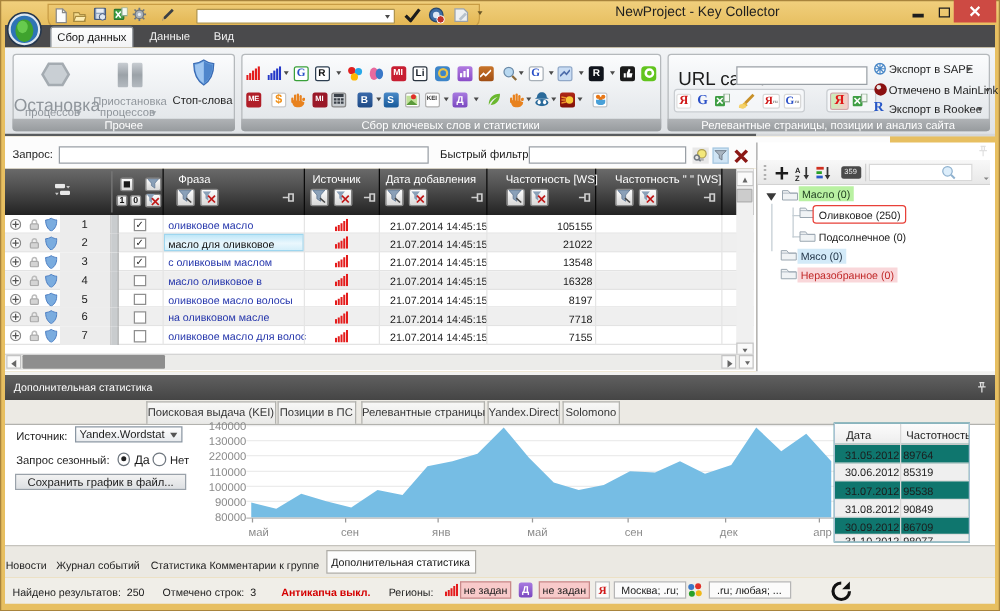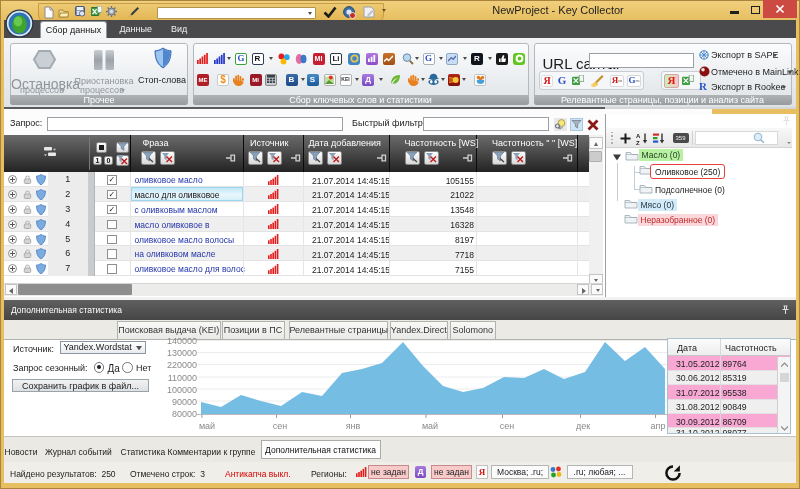--- a/index.html
+++ b/index.html
@@ -810,21 +810,21 @@
         </g>
   </svg>
   <div class="xlab" style="left:191px">май</div>
   <div class="xlab" style="left:264px">сен</div>
   <div class="xlab" style="left:337px">янв</div>
   <div class="xlab" style="left:414px">май</div>
   <div class="xlab" style="left:491px">сен</div>
   <div class="xlab" style="left:567px">дек</div>
   <div class="xlab" style="left:642px">апр</div>
 
-  <div class="ab" style="left:663px;top:38.5px;width:124px;height:95.5px;border:1px solid #a8c2d4;background:#f9a8d4;overflow:hidden">
+  <div class="ab" style="left:663px;top:38.5px;width:109px;height:95.5px;border:1px solid #a8c2d4;background:#0f766e;overflow:hidden">
     <div class="ab" style="left:0;top:0;width:122px;height:16.5px;background:linear-gradient(#fcfcfc,#ededed);border-bottom:1px solid #c8c8c8"></div>
     <div class="ab" style="left:9px;top:3.5px;font-size:9px">Дата</div>
     <div class="ab" style="left:57px;top:3.5px;font-size:9px">Частотность</div>
     <div class="ab" style="left:51.5px;top:0;width:1px;height:94px;background:#d8d8d8;z-index:5"></div>
     <div class="mrow" style="top:17.5px">
           <span class="ab" style="left:8px;top:2.5px">31.05.2012</span>
           <span class="ab" style="left:54.5px;top:2.5px">89764</span>
         </div>
     <div class="mrow" style="top:31.9px;background:#efefef">
           <span class="ab" style="left:8px;top:2.5px">30.06.2012</span>
@@ -862,21 +862,21 @@
   <div class="ab" style="left:0.5px;top:9.5px;font-size:8.5px;color:#222">Новости</div>
   <div class="ab" style="left:41px;top:9.5px;font-size:8.5px;color:#222">Журнал событий</div>
   <div class="ab" style="left:116.5px;top:9.5px;font-size:8.5px;color:#222">Статистика</div>
   <div class="ab" style="left:163.5px;top:9.5px;font-size:8.5px;color:#222">Комментарии к группе</div>
   <div class="ab" style="left:256.5px;top:3px;width:120px;height:19px;background:#fdfdfd;border:1px solid #adaba5;font-size:8.5px;color:#111;text-align:center;line-height:18px">Дополнительная статистика</div>
 </div>
 
 <div class="ab" style="left:4px;top:462px;width:792px;height:21px;background:#f0eee8">
   <div class="ab" style="left:6px;top:6.5px;font-size:8.5px">Найдено результатов:&nbsp;&nbsp;250</div>
   <div class="ab" style="left:126px;top:6.5px;font-size:8.5px">Отмечено строк:&nbsp;&nbsp;3</div>
-  <div class="ab" style="left:221px;top:6.5px;font-size:8.5px;font-weight:normal;color:#d40000">Антикапча выкл.</div>
+  <div class="ab" style="left:221px;top:6.5px;font-size:8.5px;font-weight:bold;color:#d40000">Антикапча выкл.</div>
   <div class="ab" style="left:307px;top:6.5px;font-size:8.5px">Регионы:</div>
   <svg class="ab" style="left:352px;top:5px" width="11" height="10">
         <g fill="#e41c1c">
           <rect x="0" y="6.3" width="1.6" height="3.7"></rect>
           <rect x="2.2" y="5" width="1.6" height="5"></rect>
           <rect x="4.4" y="3.6" width="1.6" height="6.4"></rect>
           <rect x="6.6" y="1.8" width="1.6" height="8.2"></rect>
           <rect x="8.8" y="0" width="1.6" height="10"></rect>
         </g>
       </svg>

